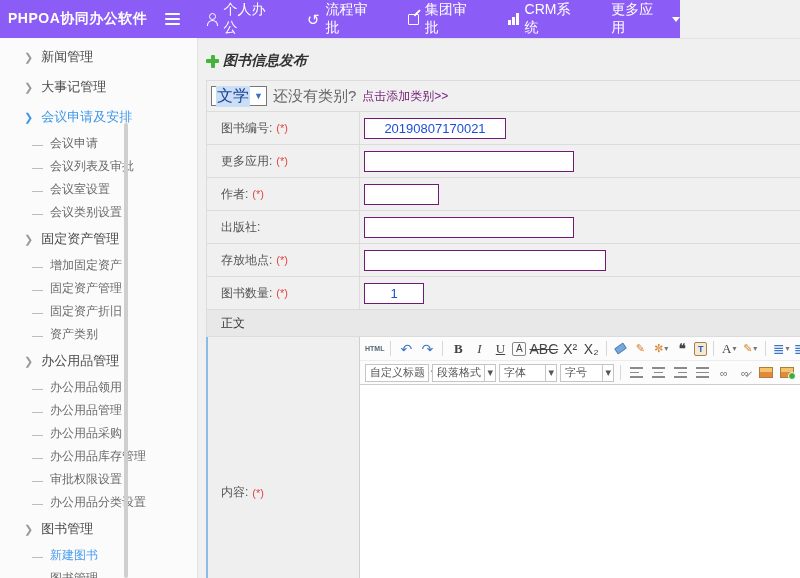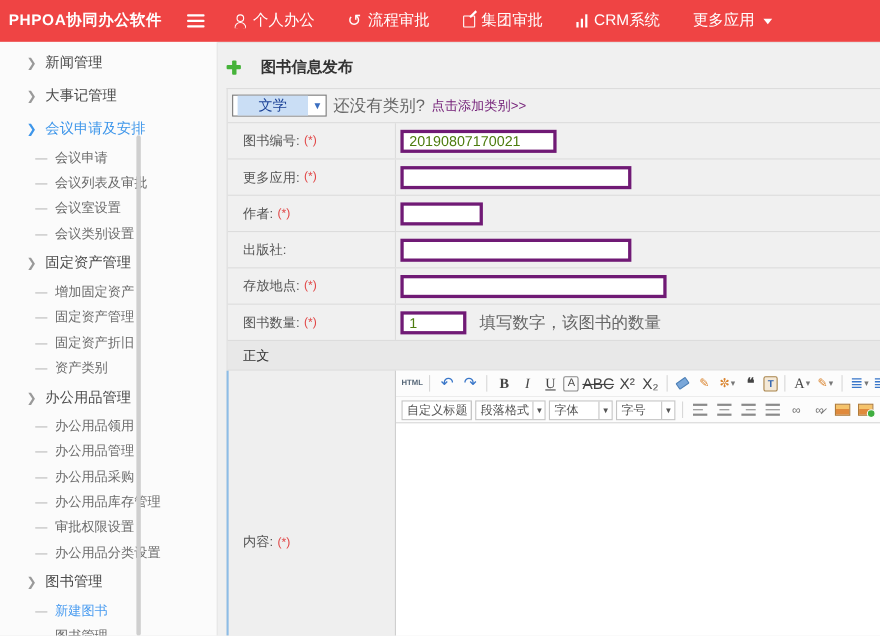--- a/index.html
+++ b/index.html
@@ -1,21 +1,21 @@
 <!DOCTYPE html>
 <html><head>
 <meta charset="utf-8">
 <style>
   * { margin:0; padding:0; box-sizing:border-box; }
   html,body { width:800px; height:578px; overflow:hidden; }
   body { font-family:"Liberation Sans","DejaVu Sans",sans-serif; background:#f0f0f0; }
   .screen { position:relative; width:800px; height:578px; overflow:hidden; background:#f0f0f0; }
 
   
-  .topbar { position:absolute; top:0; left:0; width:800px; height:38px; background:#ef4444; display:flex; align-items:center; z-index:5; }
+  .topbar { position:absolute; top:0; left:0; width:680px; height:38px; background:#8b5cf6; display:flex; align-items:center; z-index:5; }
   .logo { color:#fff; font-size:14px; font-weight:bold; padding-left:8px; width:170px; letter-spacing:.5px; cursor:pointer; }
   .hamburger { width:16px; height:12px; display:flex; flex-direction:column; justify-content:space-between; margin-right:26px; cursor:pointer; }
   .hamburger i { display:block; height:2px; background:#fff; border-radius:1px; }
   .nav { display:flex; align-items:center; gap:30px; }
   .nav-item { display:flex; align-items:center; gap:6px; color:#fff; font-size:14px; cursor:pointer; }
   .i-user { position:relative; width:12px; height:13px; }
   .i-user::before { content:""; position:absolute; top:0; left:3px; width:5px; height:5px; border:1.2px solid #fff; border-radius:50%; }
   .i-user::after { content:""; position:absolute; bottom:0; left:1px; width:9px; height:5px; border:1.2px solid #fff; border-bottom:none; border-radius:6px 6px 0 0; }
   .i-refresh { font-size:15px; line-height:13px; }
   .i-edit { width:11px; height:11px; border:1.3px solid #fff; border-radius:1px; position:relative; }
@@ -30,36 +30,36 @@
   .sb-group { height:30px; display:flex; align-items:center; padding-left:24px; gap:8px; font-size:13px; color:#4a4a4a; cursor:pointer; }
   .sb-group .arr { color:#9a9a9a; font-size:11px; font-family:"DejaVu Sans",sans-serif; }
   .sb-group.active, .sb-group.active .arr { color:#3e96ea; }
   .sb-item { height:23px; display:flex; align-items:center; padding-left:32px; gap:7px; font-size:12px; color:#6a6a6a; cursor:pointer; }
   .sb-item .dash { color:#aaa; font-size:11px; }
   .sb-item.active { color:#4a9cf0; }
   .sb-scroll { position:absolute; left:124px; top:85px; bottom:0; width:4px; background:#cfcfcf; border-radius:2px; cursor:pointer; }
 
   
   .main { position:absolute; top:38px; left:198px; right:0; bottom:0; overflow:hidden; background:#f0f0f0; border-top:1px solid #e3e3e3; }
-  .page-title { display:flex; align-items:center; gap:18px; margin:13px 0 10px 8px; }
+  .page-title { display:flex; align-items:center; gap:4px; margin:13px 0 10px 8px;font-style:italic; }
   .plus-icon { position:relative; width:13px; height:13px; }
   .plus-icon::before { content:""; position:absolute; left:4.5px; top:0; width:4px; height:13px; background:#46b33a; border-radius:1px; }
   .plus-icon::after { content:""; position:absolute; top:4.5px; left:0; width:13px; height:4px; background:#46b33a; border-radius:1px; }
   .page-title h1 { font-size:14px; color:#333; font-weight:bold; }
 
   .form-table { margin-left:8px; width:640px; border:1px solid #dcdcdc; border-bottom:none; background:transparent; }
   .f-row { display:flex; border-bottom:1px solid #dcdcdc; height:33px; }
   .f-row:first-child { height:31px; }
   .f-label { width:153px; flex:0 0 153px; border-right:1px solid #dcdcdc; display:flex; align-items:center; padding-left:14px; gap:4px; font-size:12px; color:#555; }
   .f-label em { font-style:normal; color:#e14646; font-size:11px; }
   .f-field { flex:1; display:flex; align-items:center; padding-left:4px; gap:6px; min-width:0; }
-  .inp { height:21px; border:3px solid #701a75; background:#fff; font-size:13px; color:#4d7c0f; padding:1px 5px; font-family:"Liberation Sans","DejaVu Sans",sans-serif; }
+  .inp { height:21px; border:1px solid #701a75; background:#fff; font-size:13px; color:#1d4ed8; padding:1px 5px; font-family:"Liberation Sans","DejaVu Sans",sans-serif;text-align:center; }
   .w142{width:142px} .w210{width:210px} .w75{width:75px} .w242{width:242px} .w60{width:60px}
   .select-box { display:inline-flex; align-items:center; border:1px solid #777; background:#fff; height:20px; padding:0 3px 0 4px; gap:4px; cursor:pointer; }
-  .select-box .val { background:#cadef5; color:#1c4296; font-size:13px; padding:0 19px; }
+  .select-box .val { background:#cadef5; color:#1c4296; font-size:16px; padding:0 1px; }
   .select-box .sb-caret { color:#3a6ec0; font-size:9px; }
   .hint { font-size:15px; color:#666; }
   .link { font-size:12px; color:#701a75; text-decoration:none; cursor:pointer; }
 
   .sect-bar { display:flex; align-items:center; height:27px; background:#e8e8e8; border-bottom:1px solid #dcdcdc; padding-left:14px; font-size:12px; color:#333; }
 
   .editor-row { display:flex; height:312px; border-left:2px solid #8cbce6; margin-left:-1px; border-bottom:1px solid #dcdcdc; }
   .editor-label { width:152px; flex:0 0 152px; background:#efefef; border-right:1px solid #cfcfcf; display:flex; align-items:center; padding-left:13px; gap:4px; font-size:12px; color:#555; }
   .editor-label em { font-style:normal; color:#e14646; font-size:11px; }
   .editor-area { flex:1; background:#fff; display:flex; flex-direction:column; min-width:0; }
@@ -74,21 +74,21 @@
   .tbtn.orange { color:#d9822b; }
   .tbtn.serif { font-family:"Liberation Serif","DejaVu Serif",serif; font-size:13px; }
   .tbtn.bold { font-weight:bold; }
   .tbtn.italic { font-style:italic; }
   .tbtn.под, .tbtn.underline { text-decoration:underline; }
   .tbtn.boxed { border:1px solid #888; height:14px; min-width:14px; font-size:10px; }
   .tbtn.strike { text-decoration:line-through; font-size:8px; }
   .tbtn.small { font-size:14px; }
   .tb-sep { width:1px; height:15px; background:#d8d8d8; margin:0 3px; flex:0 0 1px; }
   .mini-caret { font-size:8px; color:#777; margin-left:1px; }
-  .tb-select { display:inline-flex; align-items:center; justify-content:space-between; border:1px solid #c5c5c5; background:#fff; height:18px; font-size:11px; color:#555; padding-left:4px; cursor:pointer; flex:0 0 auto;font-family:Liberation Mono, monospace; }
+  .tb-select { display:inline-flex; align-items:center; justify-content:space-between; border:1px solid #c5c5c5; background:#fff; height:18px; font-size:11px; color:#555; padding-left:4px; cursor:pointer; flex:0 0 auto; }
   .tb-select .cdiv { border-left:1px solid #c5c5c5; height:100%; display:flex; align-items:center; padding:0 2px; margin-left:3px; }
   .i-align { display:inline-flex; flex-direction:column; justify-content:space-between; width:13px; height:11px; }
   .i-align i { height:1.6px; background:#8a8a8a; }
   .i-align.c { align-items:center; } .i-align.r { align-items:flex-end; }
   .i-align i.s { width:9px; } .i-align i.f { width:13px; }
   .i-img { width:14px; height:11px; border:1px solid #b07c3a; background:linear-gradient(180deg,#f5c36b 0 45%,#e08a3c 45% 100%); position:relative; flex:0 0 auto; cursor:pointer; }
   .i-img.plus::after { content:""; position:absolute; right:-3px; bottom:-3px; width:6px; height:6px; background:#3fae3f; border-radius:50%; border:1px solid #fff; }
   .i-eraser { width:11px; height:7px; background:#7aa7d9; border:1px solid #4c7fb5; transform:rotate(-35deg); border-radius:1px; margin:0 2px; cursor:pointer; flex:0 0 auto; }
   .i-paste { width:13px; height:14px; border:1px solid #a88349; background:#f4e9d8; display:flex; align-items:center; justify-content:center; font-size:9px; font-weight:bold; color:#2f62ae; border-radius:2px; cursor:pointer; flex:0 0 auto; }
 </style>
@@ -294,21 +294,20 @@
         </div>
       </div>
 
       <div class="f-row">
         <div class="f-label">
           <span>图书数量:</span>
           <em>(*)</em>
         </div>
         <div class="f-field">
           <input class="inp w60" value="1" style="">
-          <span class="hint" style="margin-left:6px">填写数字，该图书的数量</span>
         </div>
       </div>
 
       <div class="sect-bar">
         <span>正文</span>
       </div>
 
       <div class="editor-row">
         <div class="editor-label">
           <span>内容:</span>

